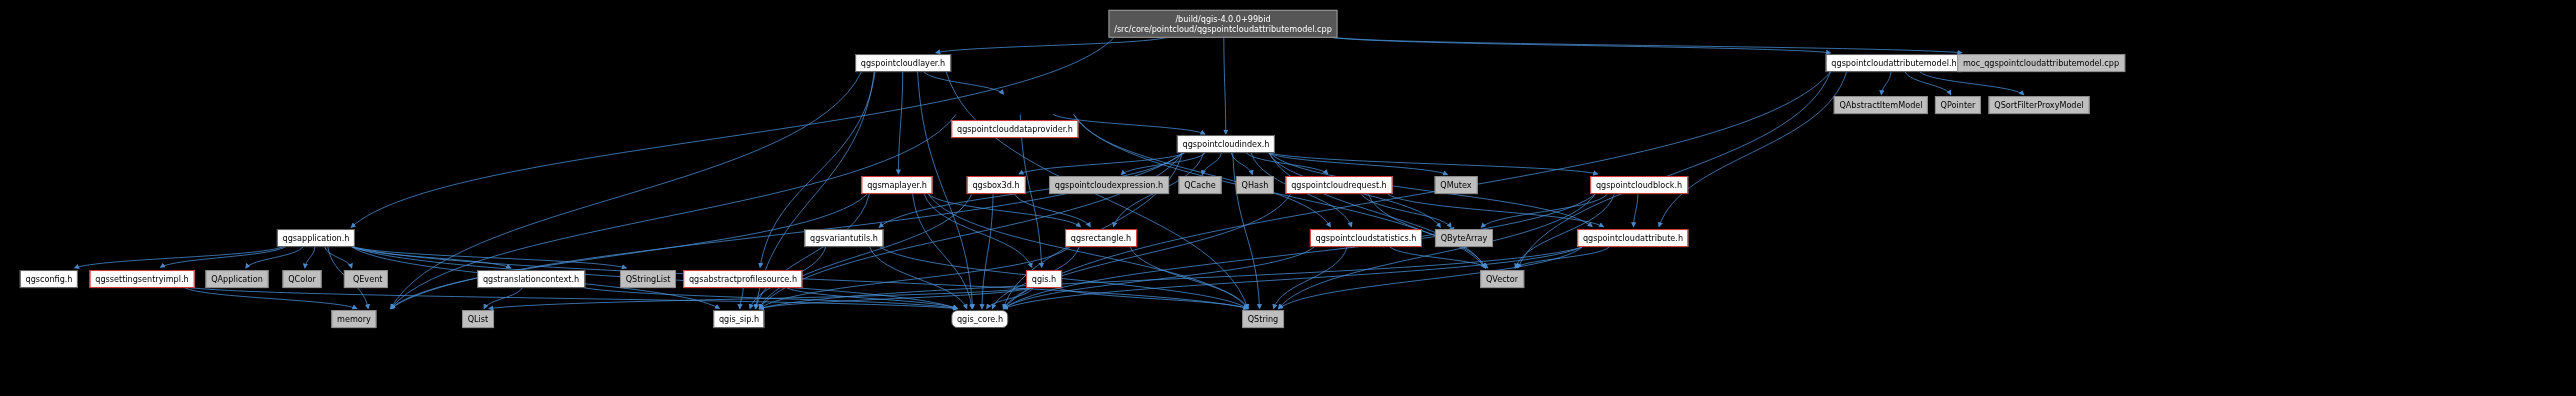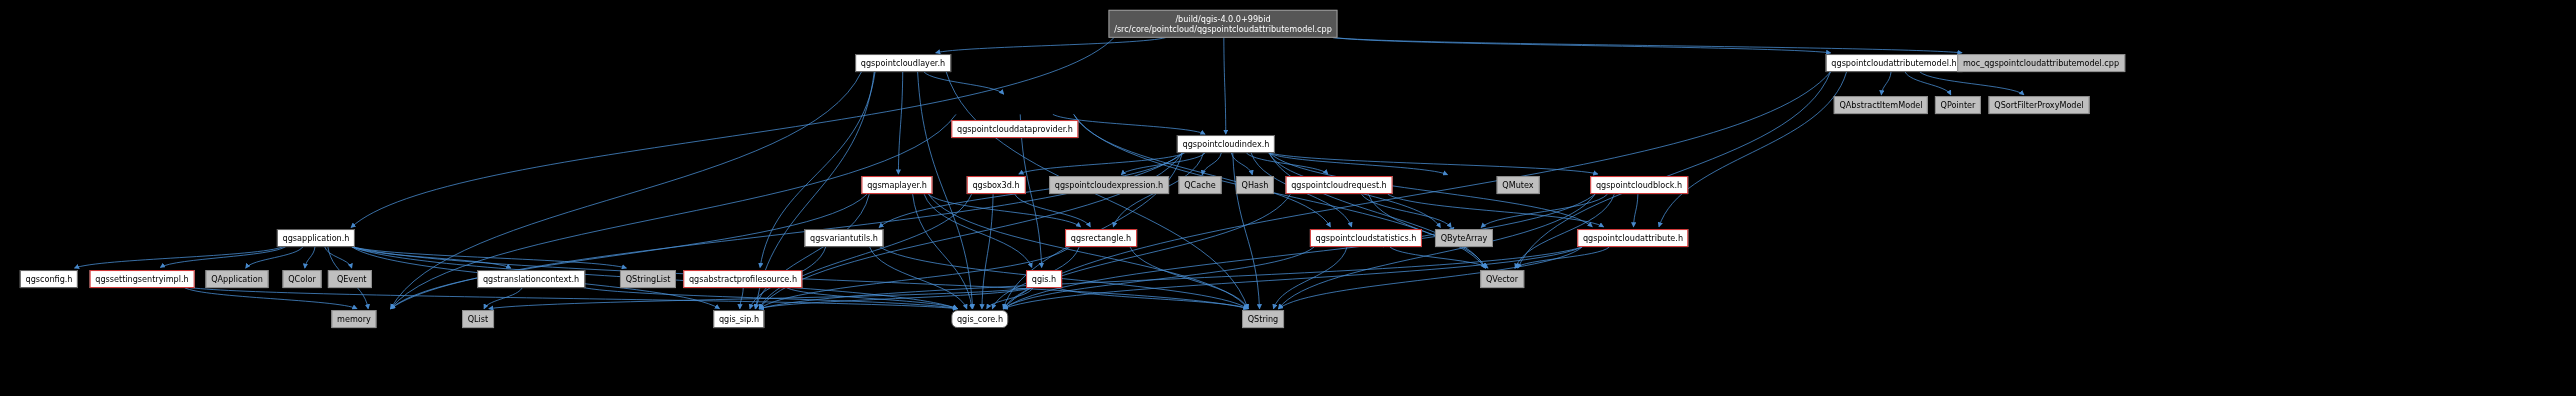--- a/index.html
+++ b/index.html
@@ -165,33 +165,33 @@
     <div class="node external" style="left: 1881px; top: 105px;">QAbstractItemModel</div>
     <div class="node external" style="left: 1958px; top: 105px;">QPointer</div>
     <div class="node external" style="left: 2039px; top: 105px;">QSortFilterProxyModel</div>
     <div class="node internal" style="left: 1226px; top: 144px;">qgspointcloudindex.h</div>
     <div class="node truncated" style="left: 897px; top: 185px;">qgsmaplayer.h</div>
     <div class="node truncated" style="left: 996px; top: 185px;">qgsbox3d.h</div>
     <div class="node external" style="left: 1109px; top: 185px;">qgspointcloudexpression.h</div>
     <div class="node external" style="left: 1200px; top: 185px;">QCache</div>
     <div class="node external" style="left: 1255px; top: 185px;">QHash</div>
     <div class="node truncated" style="left: 1339px; top: 185px;">qgspointcloudrequest.h</div>
-    <div class="node external" style="left: 1518px; top: 185px; text-align: center;">QMutex</div>
+    <div class="node external" style="left: 1456px; top: 185px; text-align: center;">QMutex</div>
     <div class="node truncated" style="left: 1639px; top: 185px;">qgspointcloudblock.h</div>
     <div class="node internal" style="left: 316px; top: 238px;">qgsapplication.h</div>
     <div class="node internal" style="left: 844px; top: 238px; text-align: center;">qgsvariantutils.h</div>
     <div class="node truncated" style="left: 1101px; top: 238px;">qgsrectangle.h</div>
     <div class="node truncated" style="left: 1366px; top: 238px;">qgspointcloudstatistics.h</div>
     <div class="node external" style="left: 1464px; top: 238px;">QByteArray</div>
     <div class="node truncated" style="left: 1633px; top: 238px;">qgspointcloudattribute.h</div>
     <div class="node internal" style="left: 49px; top: 279px;">qgsconfig.h</div>
     <div class="node truncated" style="left: 142px; top: 279px;">qgssettingsentryimpl.h</div>
     <div class="node external" style="left: 237px; top: 279px;">QApplication</div>
     <div class="node external" style="left: 302px; top: 279px;">QColor</div>
-    <div class="node external" style="left: 350px; top: 279px; padding-left: 8px;">QEvent</div>
+    <div class="node external" style="left: 366px; top: 279px; padding-left: 8px;">QEvent</div>
     <div class="node internal" style="left: 531px; top: 279px;">qgstranslationcontext.h</div>
     <div class="node external" style="left: 648px; top: 279px;">QStringList</div>
     <div class="node truncated" style="left: 743px; top: 279px;">qgsabstractprofilesource.h</div>
     <div class="node truncated" style="left: 1044px; top: 279px;">qgis.h</div>
     <div class="node external" style="left: 1502px; top: 279px;">QVector</div>
     <div class="node external" style="left: 354px; top: 319px;">memory</div>
     <div class="node external" style="left: 478px; top: 319px;">QList</div>
     <div class="node internal" style="left: 739px; top: 319px;">qgis_sip.h</div>
     <div class="node internal" style="left: 980px; top: 319px; border-radius: 6px;">qgis_core.h</div>
     <div class="node external" style="left: 1263px; top: 319px;">QString</div>

